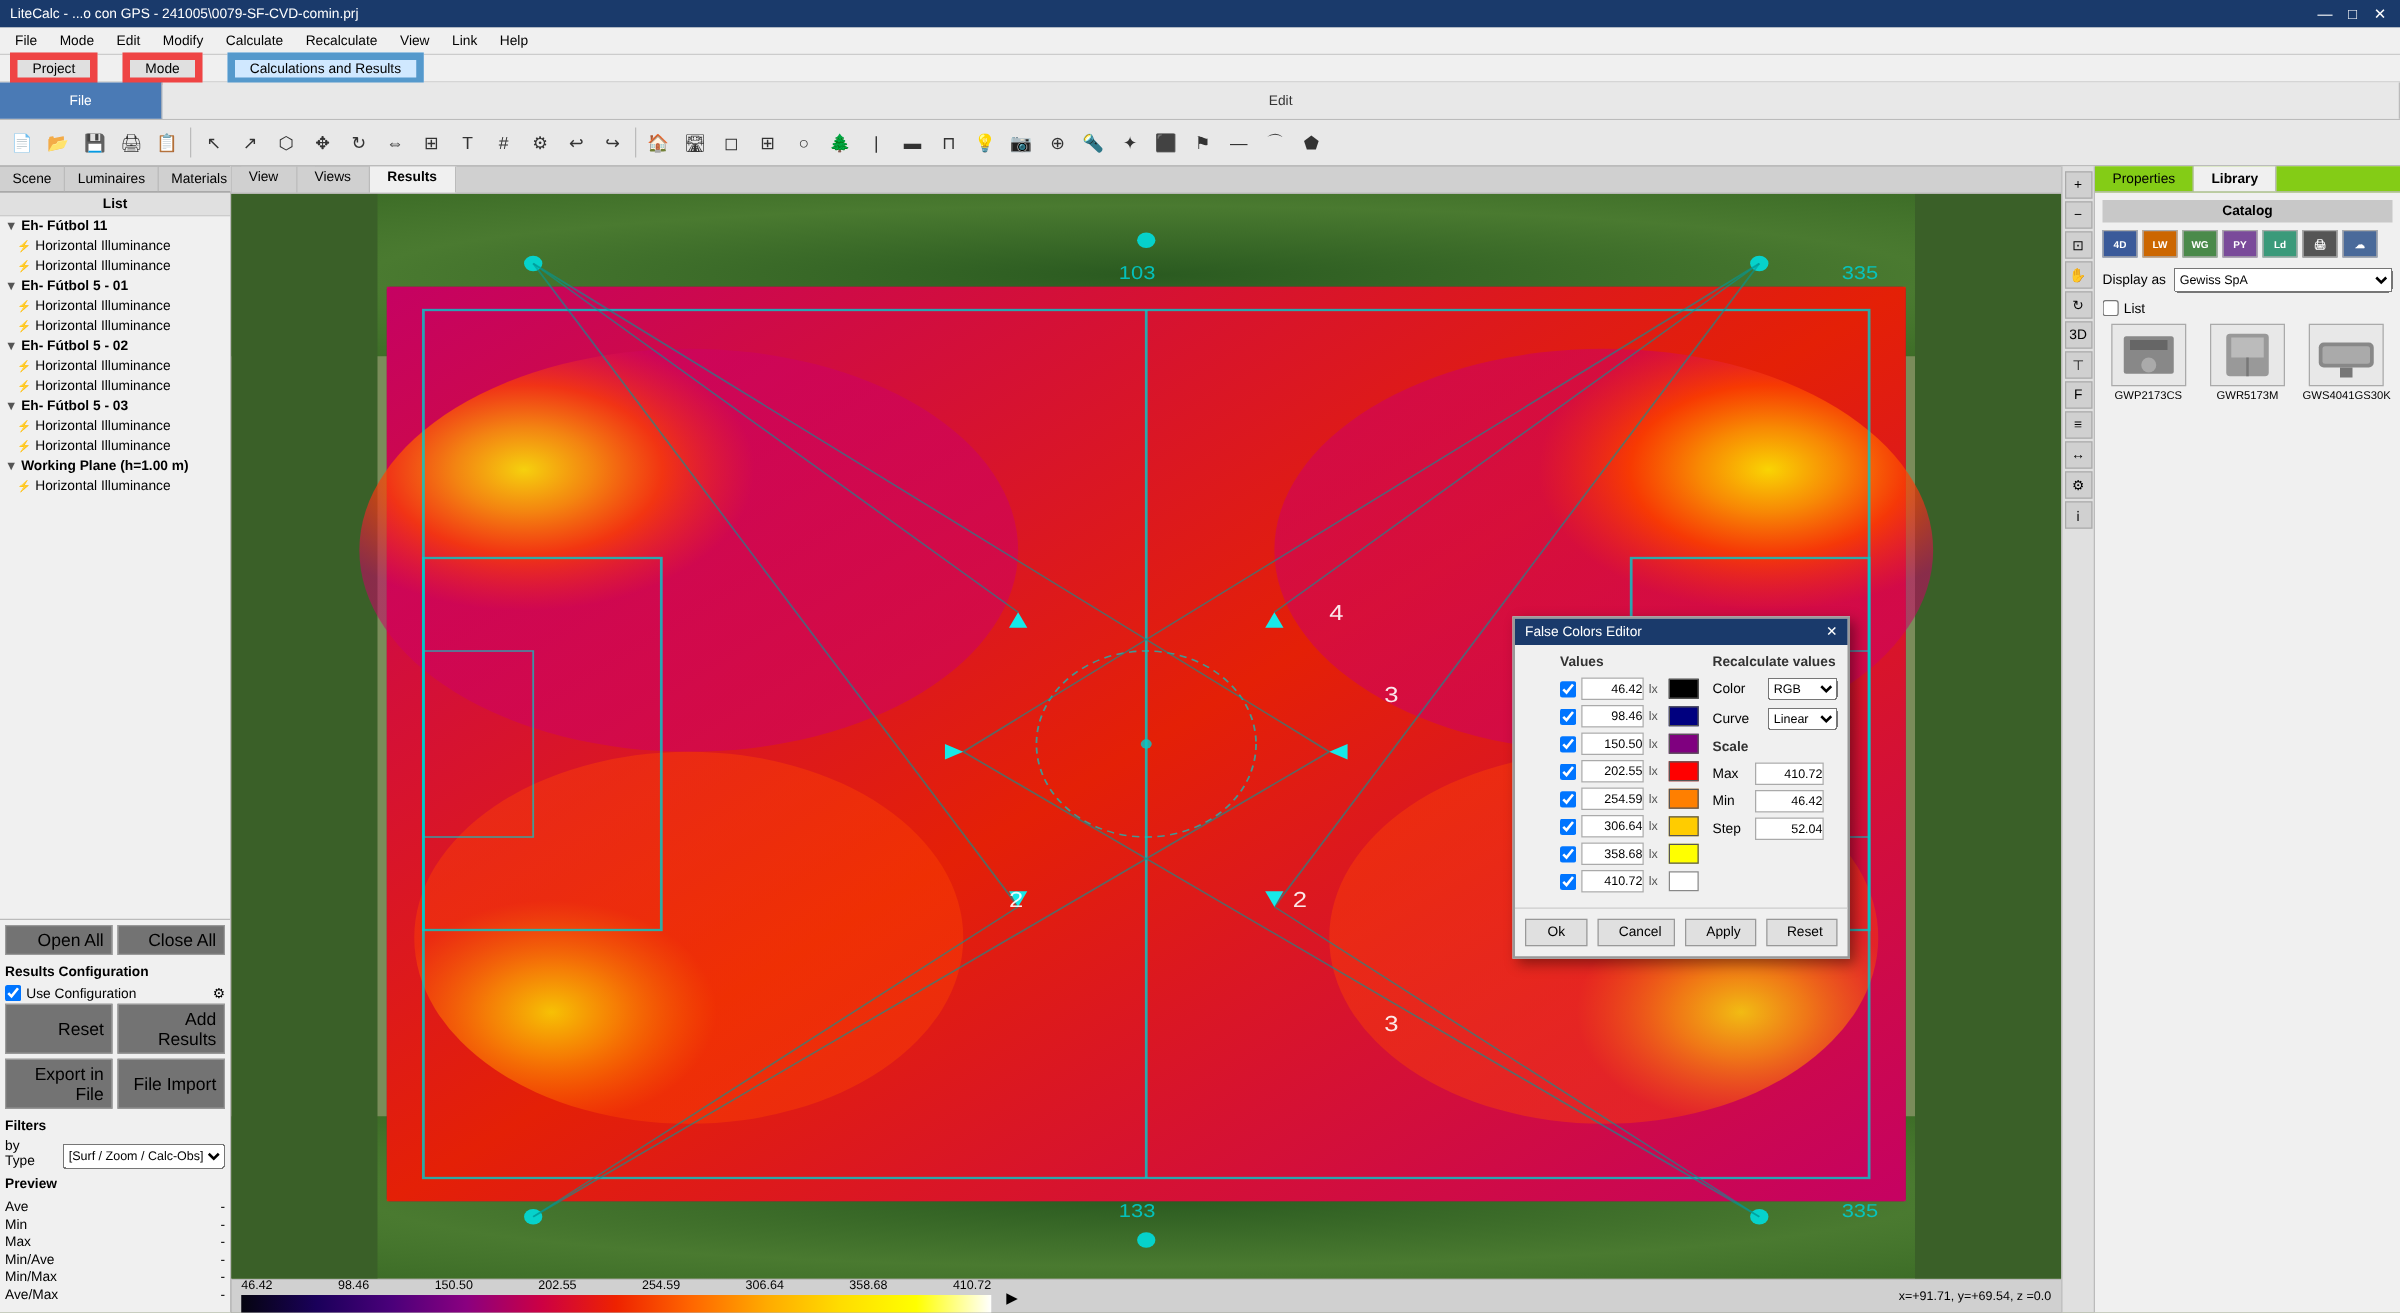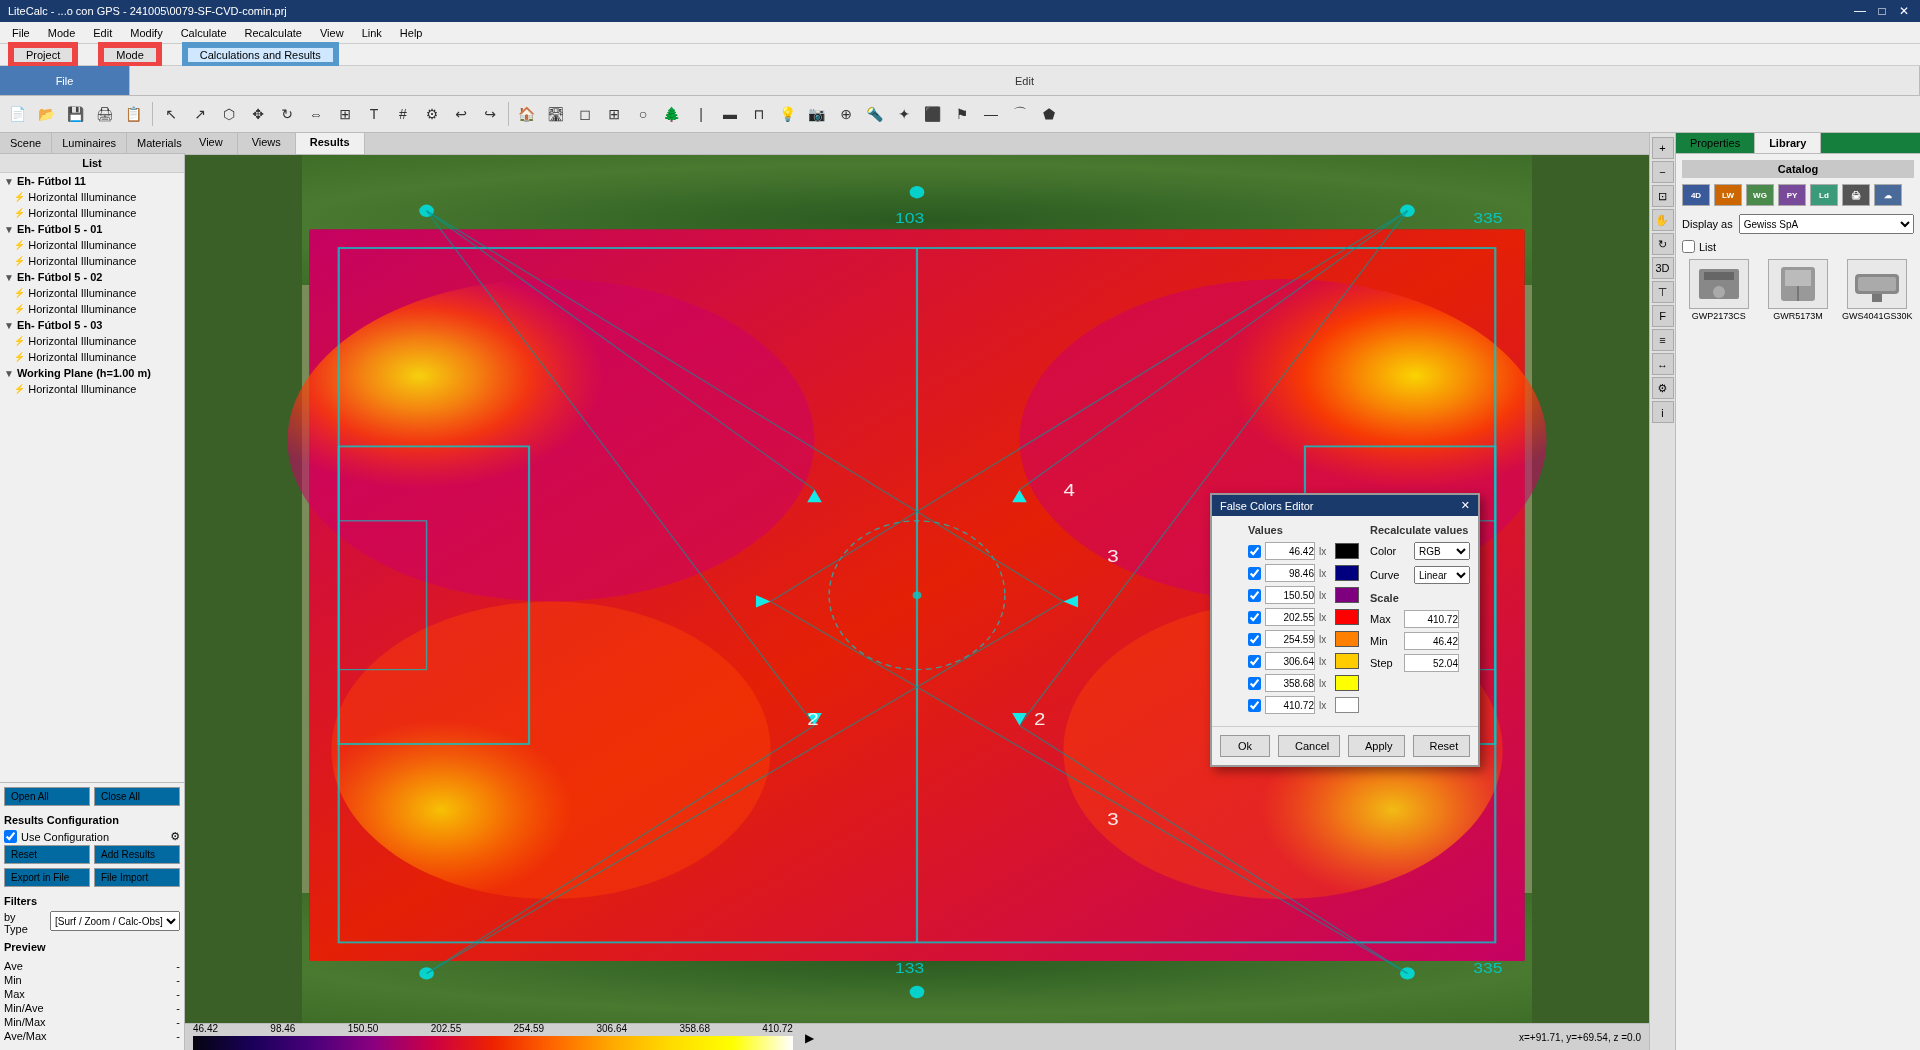--- a/index.html
+++ b/index.html
@@ -169,42 +169,42 @@
       padding: 4px;
     }
     .btn-row {
       display: flex;
       gap: 4px;
       margin-bottom: 4px;
     }
     .small-btn {
       flex: 1;
       padding: 3px 6px;
-      font-size: 10px;
-      background: #0369a1;
+      font-size: 14px;
+      background: #737373;
       border: 1px solid #999;
       cursor: pointer;
-      text-align: left;
+      text-align: right;
     }
 
     .section-title {
       font-weight: bold;
       font-size: 11px;
       padding: 4px 0 2px 0;
     }
     .checkbox-row {
       display: flex;
       align-items: center;
       gap: 4px;
       padding: 2px 0;
       font-size: 11px;
     }
     .filter-row {
       display: flex;
-      align-items: flex-start;
+      align-items: flex-end;
       gap: 20px;
       padding: 2px 0;
       font-size: 11px;
     }
     .filter-select {
       flex: 1;
       font-size: 10px;
       height: 20px;
     }
 
@@ -276,21 +276,21 @@
     #right-panel {
       width: 245px;
       background: #f0f0f0;
       border-left: 1px solid #bbb;
       display: flex;
       flex-direction: column;
       flex-shrink: 0;
     }
     #right-tabs {
       display: flex;
-      background: #15803d;
+      background: #84cc16;
       border-bottom: 1px solid #bbb;
     }
     .right-tab {
       padding: 4px 14px;
       font-size: 11px;
       cursor: pointer;
       border-right: 1px solid #bbb;
     }
     .right-tab.active { background: #f0f0f0; font-weight: bold; }
 

